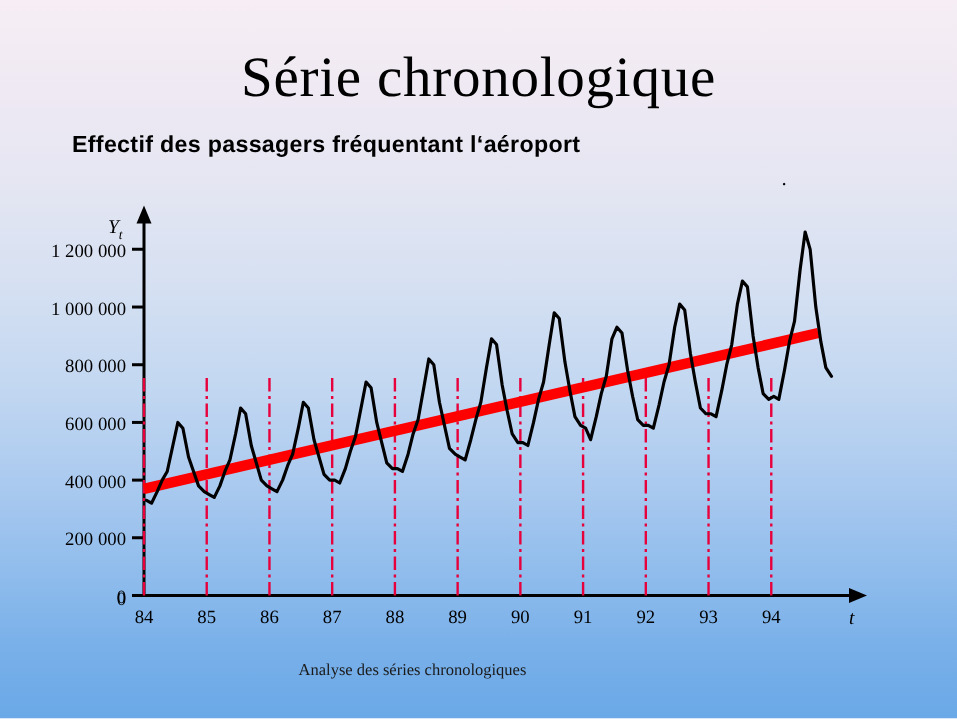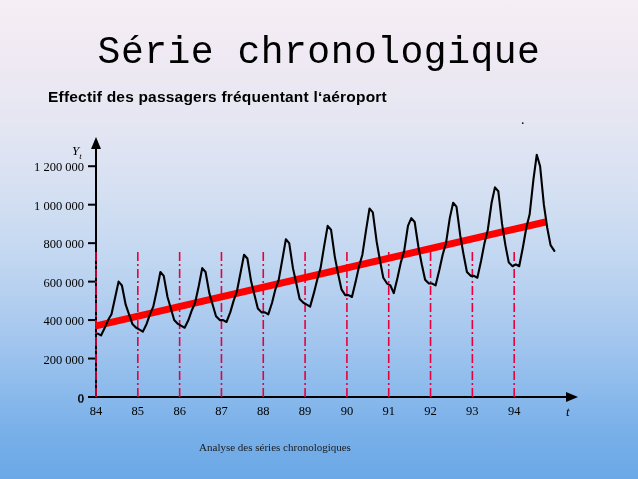--- a/index.html
+++ b/index.html
@@ -20,21 +20,21 @@
         #c2d7f1 54%,
         #a9c9ef 68%,
         #8fbcec 80%,
         #79b0e9 90%,
         #6aa8e7 100%);
   }
   #title {
     position:absolute;
     top:32px; left:0; width:638px;
     text-align:center;
-    font-family:Liberation Mono, monospace;
+    font-family:Liberation Serif, serif;
     font-size:38px;
     color:#000;
     line-height:1.1;
     letter-spacing:0.5px;
   }
   #subtitle {
     position:absolute;
     top:86px; left:0; width:638px;
     font-family:"Liberation Sans", sans-serif;
     font-weight:bold;

